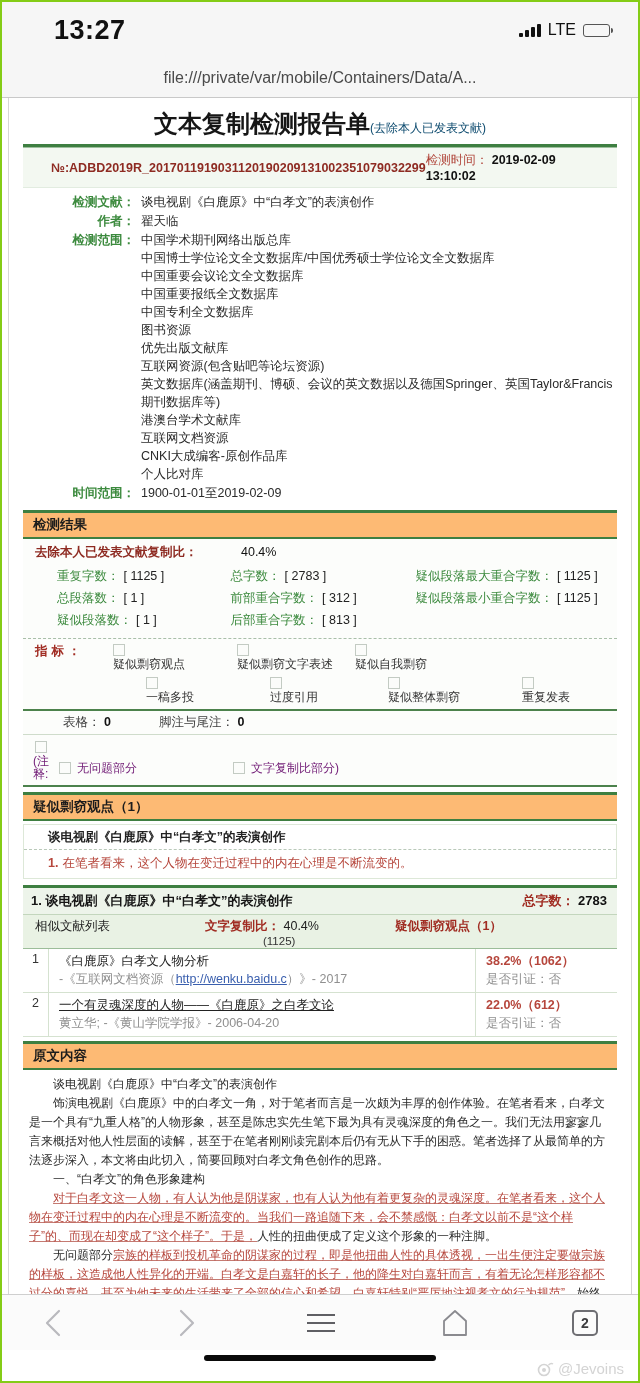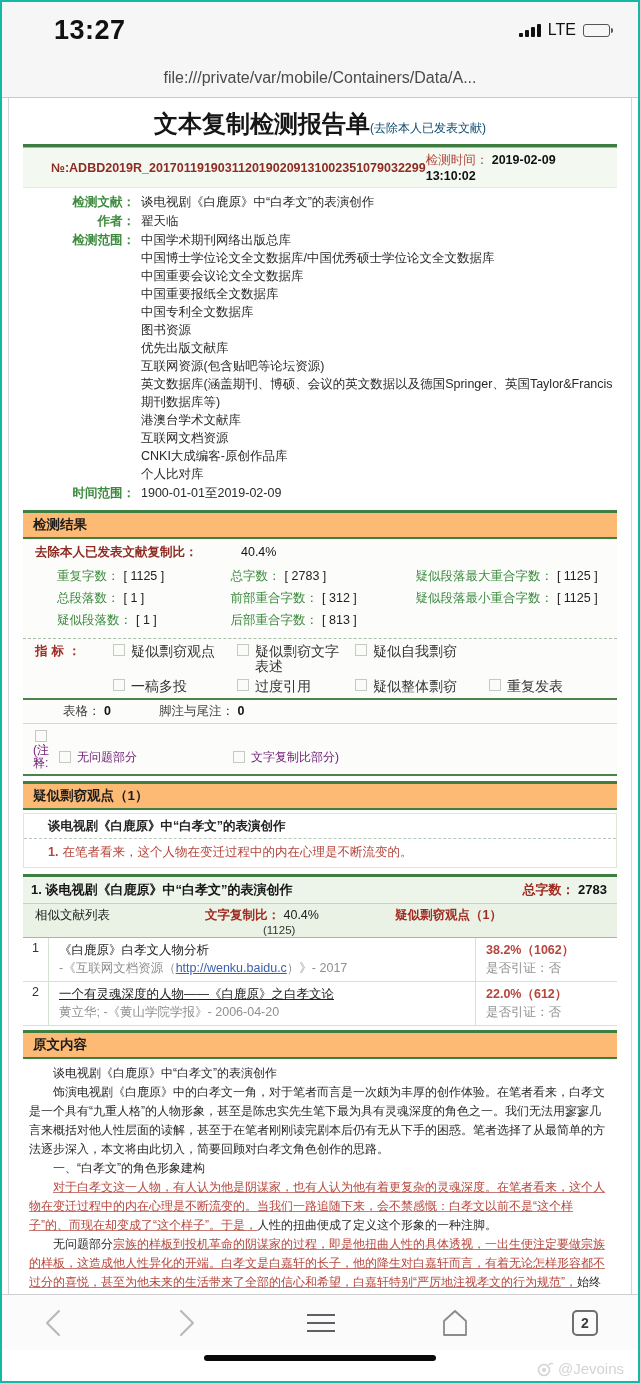--- a/index.html
+++ b/index.html
@@ -1,18 +1,18 @@
 <!DOCTYPE html>
 <html><head>
 <meta charset="utf-8">
 <style>
   * { margin:0; padding:0; box-sizing:border-box; }
   html,body { width:640px; height:1383px; }
   body { font-family:"Liberation Sans","DejaVu Sans",sans-serif; background:#fff; }
-  .frame { width:640px; height:1383px; border:2px solid #14b8a6; display:flex; flex-direction:column; background:#fff; overflow:hidden; }
+  .frame { width:640px; height:1383px; border:2px solid #84cc16; display:flex; flex-direction:column; background:#fff; overflow:hidden; }
 
   
   .statusbar { height:56px; background:#f6f6f6; display:flex; align-items:center; justify-content:space-between; padding:0 28px 0 52px; }
   .sb-time { font-size:27px; font-weight:700; color:#111; letter-spacing:.5px; }
   .sb-right { display:flex; align-items:center; gap:7px; }
   .sig { display:flex; align-items:flex-end; gap:2px; height:14px; }
   .sig i { display:block; width:4px; background:#111; border-radius:1px; }
   .sb-lte { font-size:16px; color:#111; }
   .batt { position:relative; width:27px; height:13px; border:1px solid #555; border-radius:3px; padding:1px; }
   .batt .lvl { height:100%; width:62%; background:#111; border-radius:1px; }
@@ -49,22 +49,22 @@
   .ratio-row { padding:5px 0 2px 12px; font-size:12.5px; }
   .ratio-row .lbl { color:#8e2b22; font-weight:700; }
   .ratio-row .val { color:#111; margin-left:40px; }
   .stats-grid { display:grid; grid-template-columns:31% 33% 36%; padding:2px 0 4px 34px; }
   .stat-cell { font-size:12.5px; line-height:22px; white-space:nowrap; }
   .stat-cell .lbl { color:#3c8a3e; }
   .stat-cell .val { color:#222; margin-left:4px; }
   .dash-div { border-top:1px dashed #a9bfa9; margin:3px 0; }
   .ind-row { display:flex; align-items:flex-start; padding-left:12px; margin:4px 0; }
   .ind-label { color:#a02c22; font-weight:700; font-size:12.5px; width:78px; flex:none; letter-spacing:4px; }
-  .ind-row2 { padding-left:90px; }
-  .ind-item { display:flex; align-items:flex-start; font-size:14px; color:#333; margin-right:14px; }
+  .ind-row2 { padding-left:90px;justify-content:center; }
+  .ind-item { display:flex; align-items:flex-start; font-size:12px; color:#333; margin-right:14px;flex-direction:column; }
   .ind-item .txt { line-height:15px; padding-top:1px; }
   .ind-item.narrow { width:104px; }
   .ind-item.w1 { width:110px; } .ind-item.w2 { width:104px; } .ind-item.w3 { width:120px; }
   .cb { width:12px; height:12px; border:1px solid #c3cbc3; background:#fbfcfa; flex:none; margin-right:6px; margin-top:1px; }
   .solid-div { border-top:2px solid #4c824c; margin:2px 0 0 0; }
   .tbl-row { display:flex; gap:48px; padding:3px 0 3px 40px; font-size:12.5px; color:#3d3d3d; border-bottom:1px solid #cfdccb; }
   .tbl-row b { color:#111; }
 
   .note-block { color:#701a75; font-size:12px; padding:4px 0 4px 10px; border-bottom:2px solid #4c824c; }
   .note-lone { margin:2px 0 2px 2px; }

